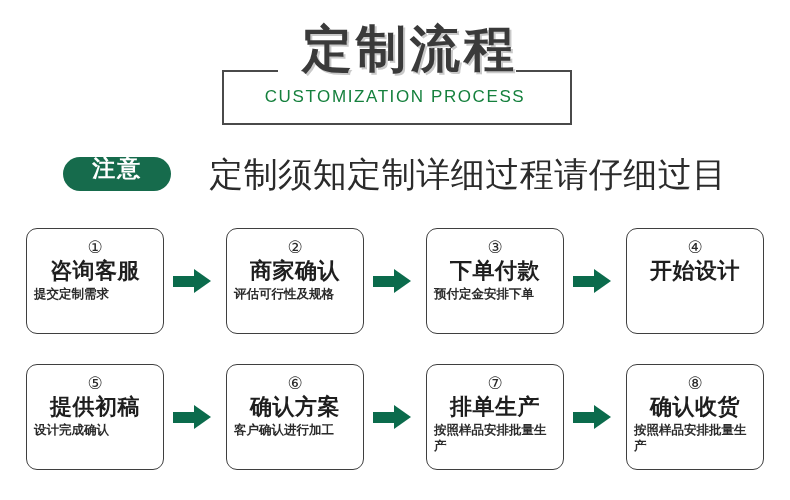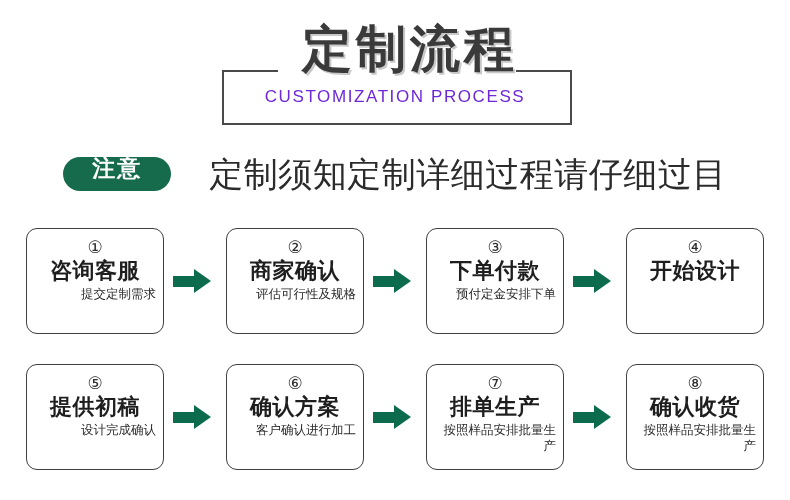--- a/index.html
+++ b/index.html
@@ -57,21 +57,21 @@
   }
   .title-en {
     position: absolute;
     left: 0;
     top: 88px;
     width: 790px;
     text-align: center;
     font-size: 17px;
     font-weight: normal;
     letter-spacing: 1.6px;
-    color: #6d28d9;
+    color: #15803d;
     line-height: 1;
     white-space: nowrap;
   }
 
   
   .notice-row {
     position: absolute;
     left: 0;
     top: 150px;
     width: 790px;
@@ -149,25 +149,25 @@
     font-size: 22px;
     font-weight: bold;
     color: #1e1e1e;
     letter-spacing: 0.5px;
     line-height: 1.05;
     margin-top: 2px;
     white-space: nowrap;
   }
   .card-sub {
     font-size: 12.5px;
-    font-weight: normal;
+    font-weight: bold;
     color: #2b2b2b;
     line-height: 1.25;
     margin-top: 5px;
-    text-align: right;
+    text-align: left;
     width: 122px;
     word-break: break-all;
   }
 
   
   .arrow {
     width: 62px;
     height: 30px;
     position: relative;
     flex: 0 0 62px;

